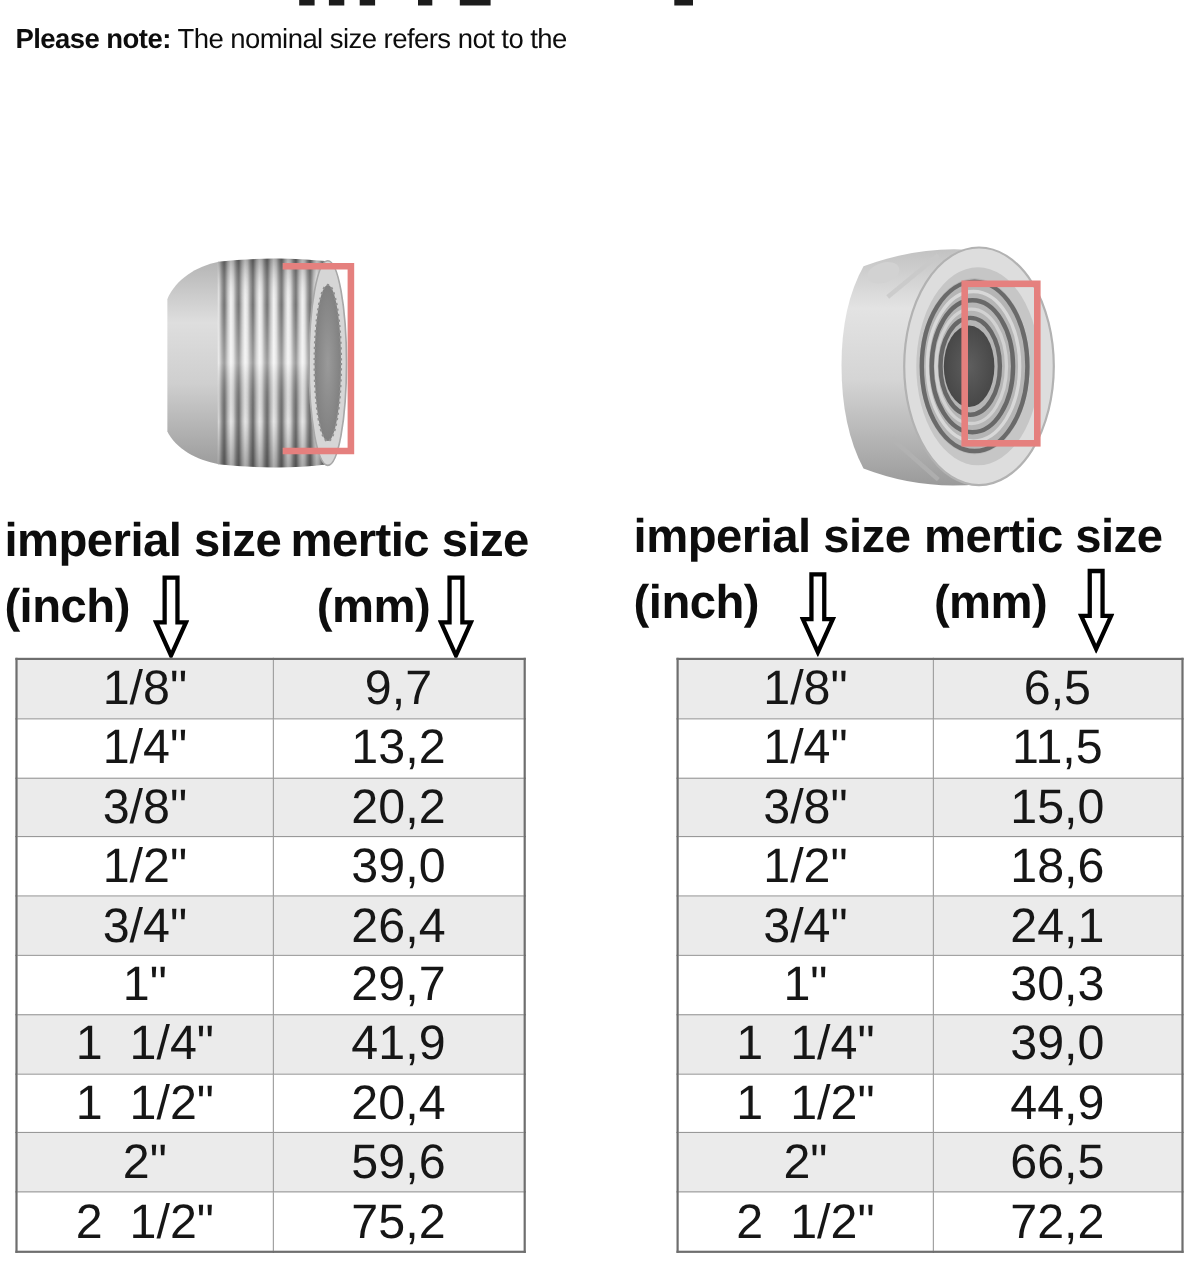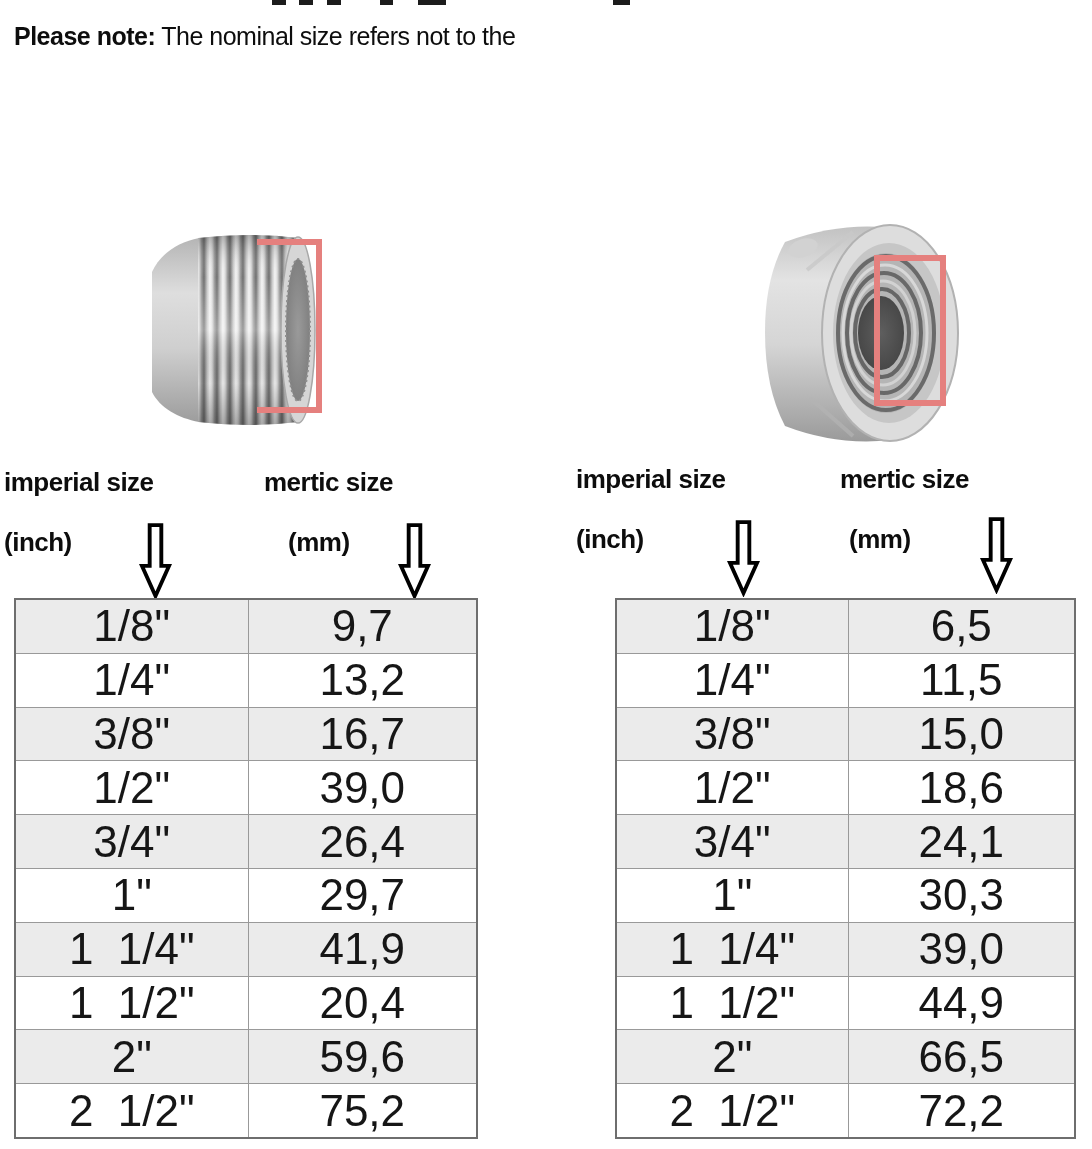--- a/index.html
+++ b/index.html
@@ -8,21 +8,21 @@
     overflow:hidden; font-family:"Liberation Sans", sans-serif; color:#0d0d0d;
   }
   .remnant { position:absolute; top:0; height:5px; background:#1c1c1c; }
 
   .note { position:absolute; left:14px; top:6px; margin:0; font-size:25px; line-height:60px; letter-spacing:-0.5px; }
   .note .nl { display:block; white-space:nowrap; }
   .note b { font-weight:700; }
 
   .fitting { position:absolute; }
 
-  .hdr { position:absolute; font-weight:700; font-size:26px; letter-spacing:-0.5px; white-space:nowrap; }
+  .hdr { position:absolute; font-weight:700; font-size:43px; letter-spacing:-0.5px; white-space:nowrap; }
   .arrow { position:absolute; width:33px; height:78px; }
 
   .sizes-table {
     position:absolute; top:598px; border-collapse:collapse; table-layout:fixed;
     border:2px solid #6e6e6e; background:#ffffff;
   }
   .sizes-table td {
     border:1px solid #999999; text-align:center; vertical-align:middle;
     font-size:44px; color:#161616; white-space:pre; height:52.8px; padding:0;
     letter-spacing:0;
@@ -147,21 +147,21 @@
       <tr class="shaded">
         <td>1/8"</td>
         <td>9,7</td>
       </tr>
       <tr>
         <td>1/4"</td>
         <td>13,2</td>
       </tr>
       <tr class="shaded">
         <td>3/8"</td>
-        <td>16,7</td>
+        <td>20,2</td>
       </tr>
       <tr>
         <td>1/2"</td>
         <td>39,0</td>
       </tr>
       <tr class="shaded">
         <td>3/4"</td>
         <td>26,4</td>
       </tr>
       <tr>

